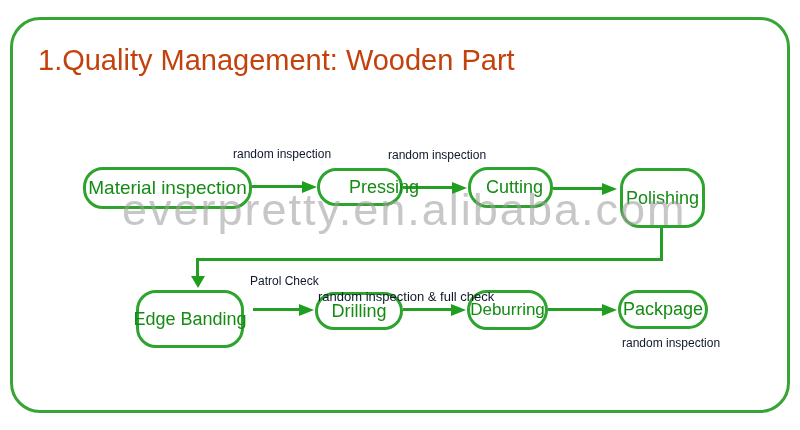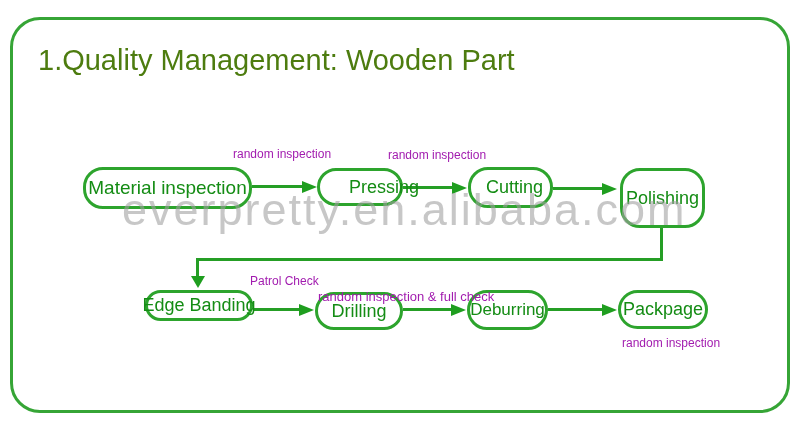--- a/index.html
+++ b/index.html
@@ -10,52 +10,52 @@
   }
   .stage{position:absolute;left:0;top:0;width:800px;height:430px;}
 
   .outer-border{
     position:absolute;left:10px;top:17px;width:774px;height:390px;
     border:3px solid #36a536;border-radius:30px;background:transparent;
   }
 
   .page-title{
     position:absolute;left:38px;top:44px;
-    font-size:29px;color:#4d7c0f;letter-spacing:0px;white-space:nowrap;
+    font-size:29px;color:#c2410c;letter-spacing:0px;white-space:nowrap;
   }
 
   .node{
     position:absolute;background:#ffffff;
     border:3px solid #2da42d;border-radius:20px;
     color:#148c14;display:flex;align-items:center;justify-content:center;
     white-space:nowrap;box-sizing:border-box;z-index:5;
   }
   .n-mi{left:83px;top:167px;width:169px;height:42px;font-size:19px;}
   .n-pr{left:317px;top:168px;width:86px;height:38px;font-size:18px;padding-left:48px;}
   .n-cu{left:468px;top:167px;width:85px;height:41px;font-size:18px;padding-left:8px;}
   .n-po{left:620px;top:168px;width:85px;height:60px;font-size:18px;}
-  .n-eb{left:145px;top:290px;width:108px;height:31px;font-size:18px;}
+  .n-eb{left:136px;top:290px;width:108px;height:58px;font-size:18px;}
   .n-dr{left:315px;top:292px;width:88px;height:38px;font-size:18px;}
   .n-de{left:467px;top:290px;width:81px;height:40px;font-size:17px;}
   .n-pa{left:618px;top:290px;width:90px;height:39px;font-size:18px;}
 
   .hline,.vline{position:absolute;background:#259e25;z-index:3;}
   .arrow-r{
     position:absolute;width:0;height:0;z-index:4;
     border-left:15px solid #1f9e1f;
     border-top:6px solid transparent;border-bottom:6px solid transparent;
   }
   .arrow-d{
     position:absolute;width:0;height:0;z-index:4;
     border-top:12px solid #1f9e1f;
     border-left:7px solid transparent;border-right:7px solid transparent;
   }
 
   .edge-label{
-    position:absolute;color:#a21caf;font-size:12px;white-space:nowrap;z-index:6;
+    position:absolute;color:#0f172a;font-size:12px;white-space:nowrap;z-index:6;
   }
   .l1{left:233px;top:147px;}
   .l2{left:388px;top:148px;}
   .l3{left:318px;top:241px;font-size:13px;margin-top:48px;}
   .l4{left:250px;top:274px;}
   .l5{left:622px;top:336px;}
 
   .watermark{
     position:absolute;left:122px;top:184px;z-index:20;
     font-size:45px;letter-spacing:2px;color:#9f9f9f;opacity:0.58;

